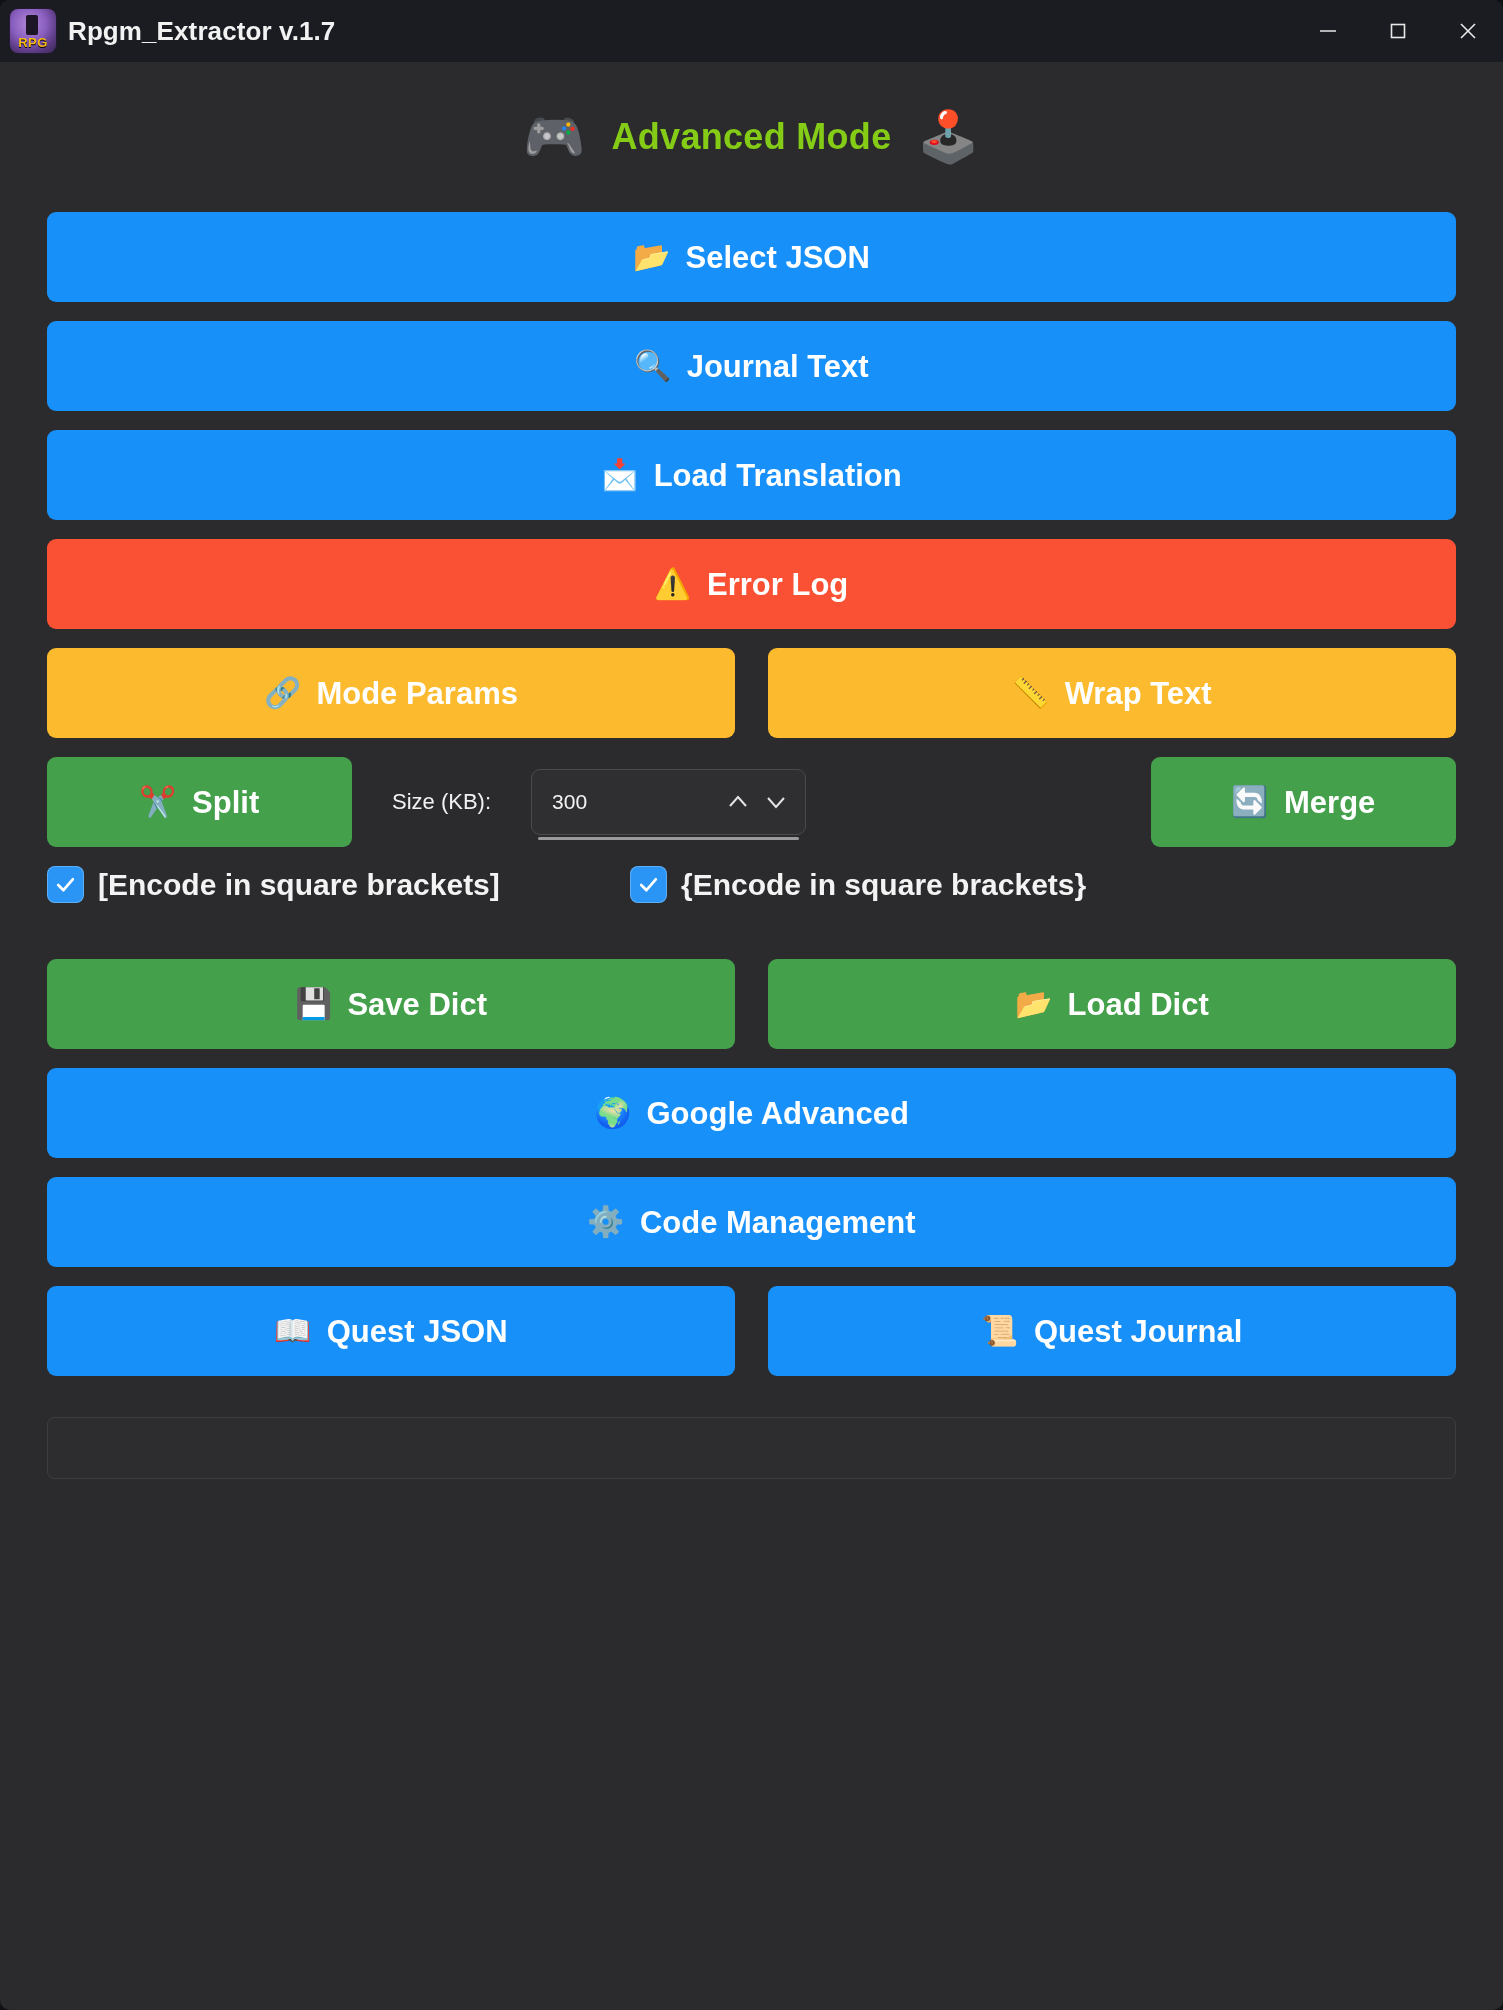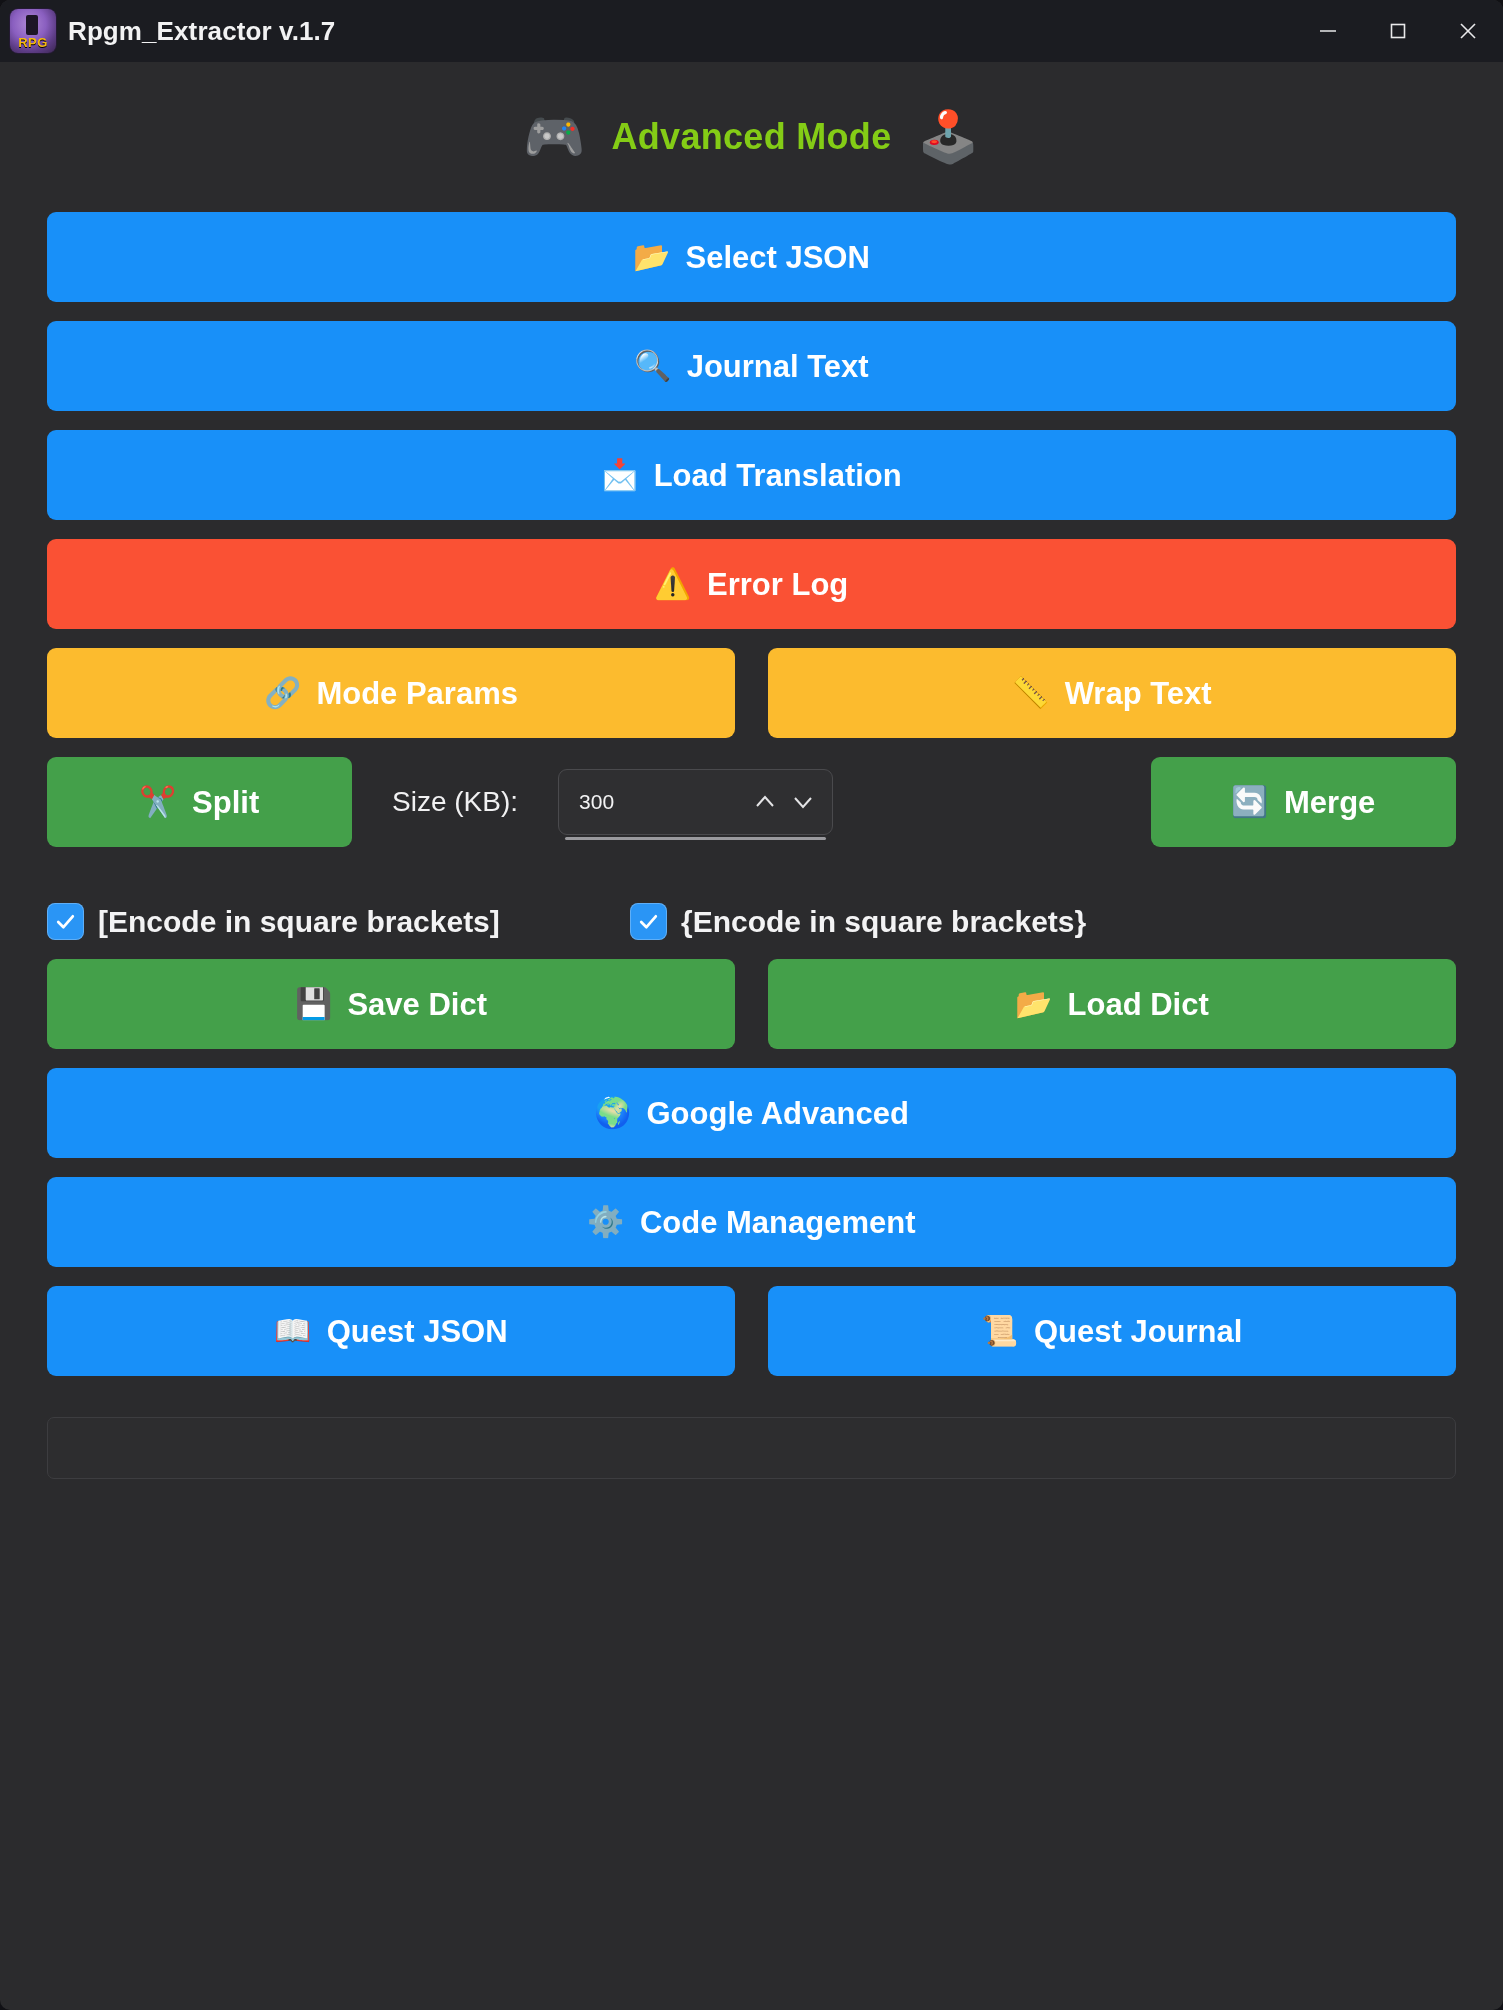--- a/index.html
+++ b/index.html
@@ -147,21 +147,21 @@
   
   .split-row {
     display: flex;
     align-items: center;
     margin-bottom: 19px;
     gap: 0;
   }
   .split-row .btn.split { width: 305px; height: 90px; }
   .size-label {
     color: #f1f1f2;
-    font-size: 28px;
+    font-size: 22px;
     font-weight: normal;
     margin-left: 40px;
     margin-right: 40px;
     white-space: nowrap;
   }
   .spinbox {
     width: 275px;
     height: 66px;
     background: #2f2f31;
     border: 1px solid #4a4a4d;
@@ -192,21 +192,21 @@
   .spin-arrows .chev { width: 26px; height: 26px; }
   .split-row .btn.merge {
     width: 305px;
     height: 90px;
     margin-left: auto;
   }
 
   
   .check-row {
     display: flex;
-    align-items: flex-end;
+    align-items: flex-start;
     margin-bottom: 19px;
     height: 74px;
   }
   .check-item {
     display: flex;
     align-items: center;
     gap: 14px;
     cursor: pointer;
   }
   .check-item.first { width: 583px; flex: 0 0 583px; }

